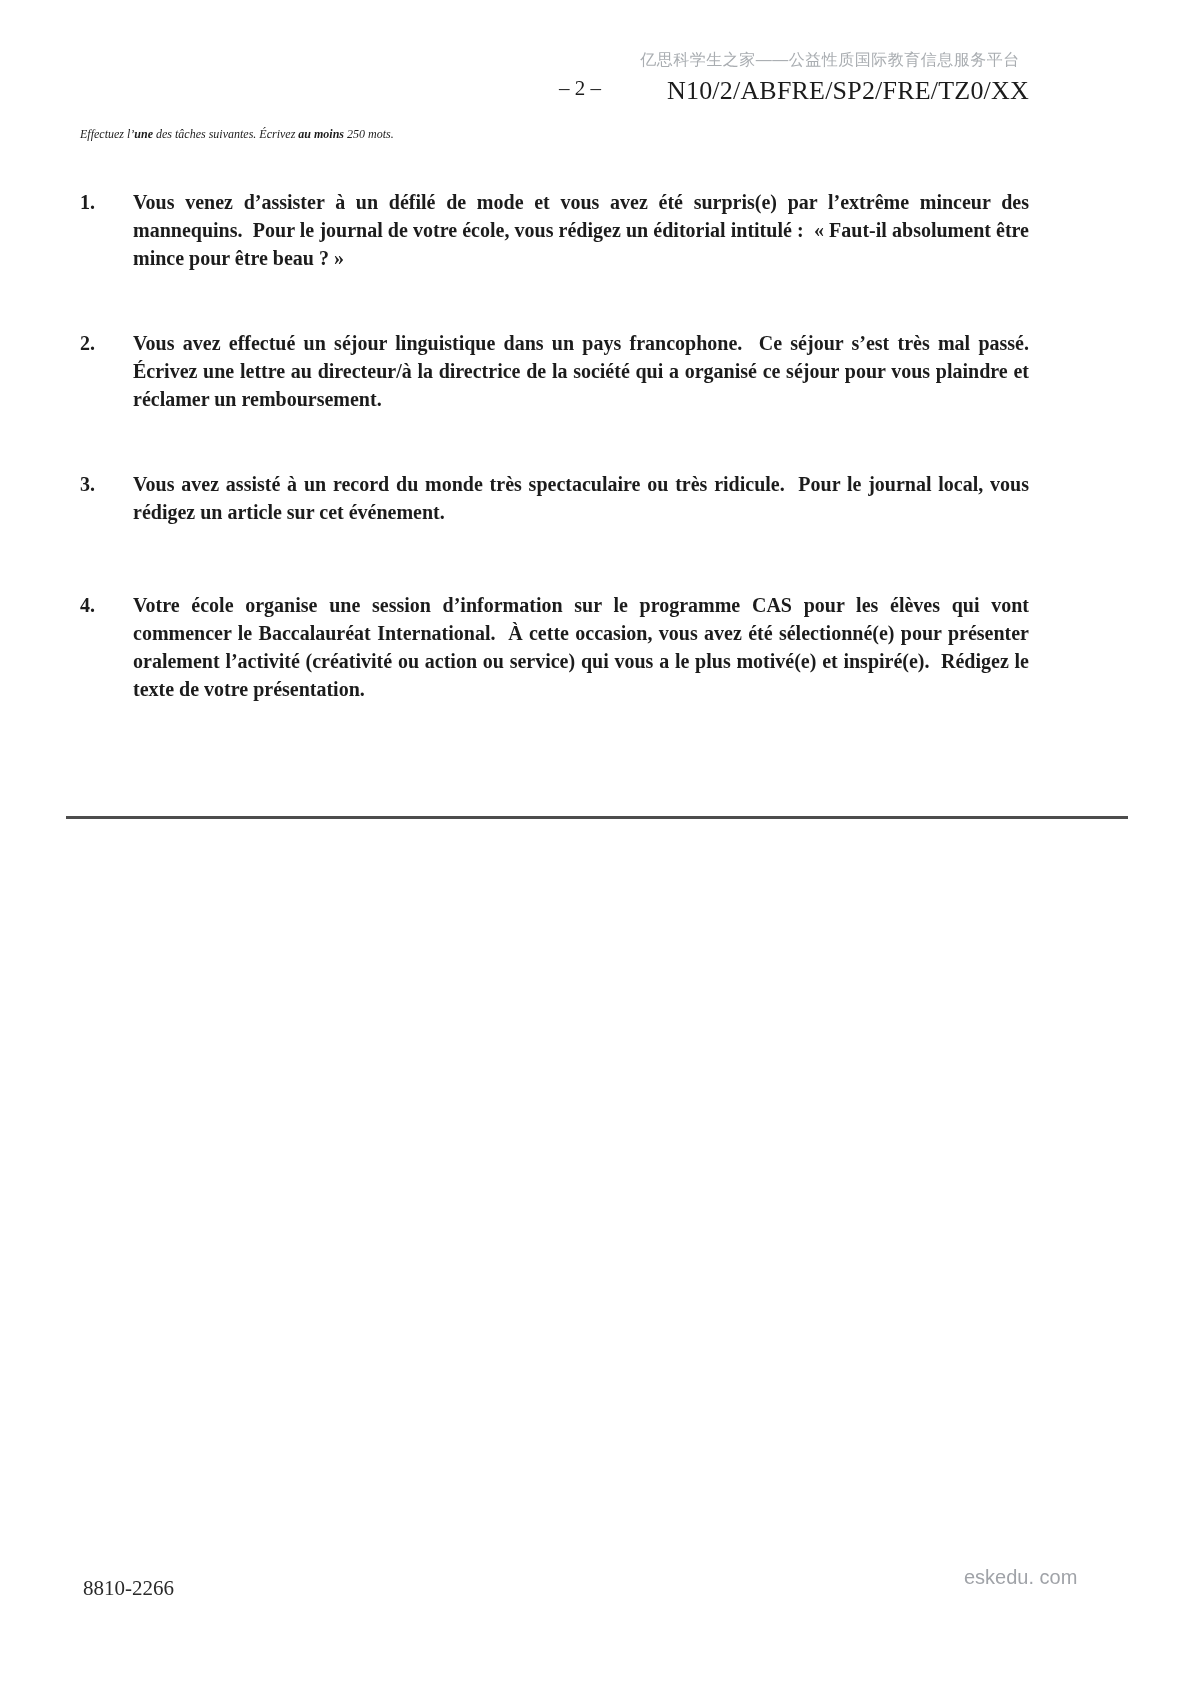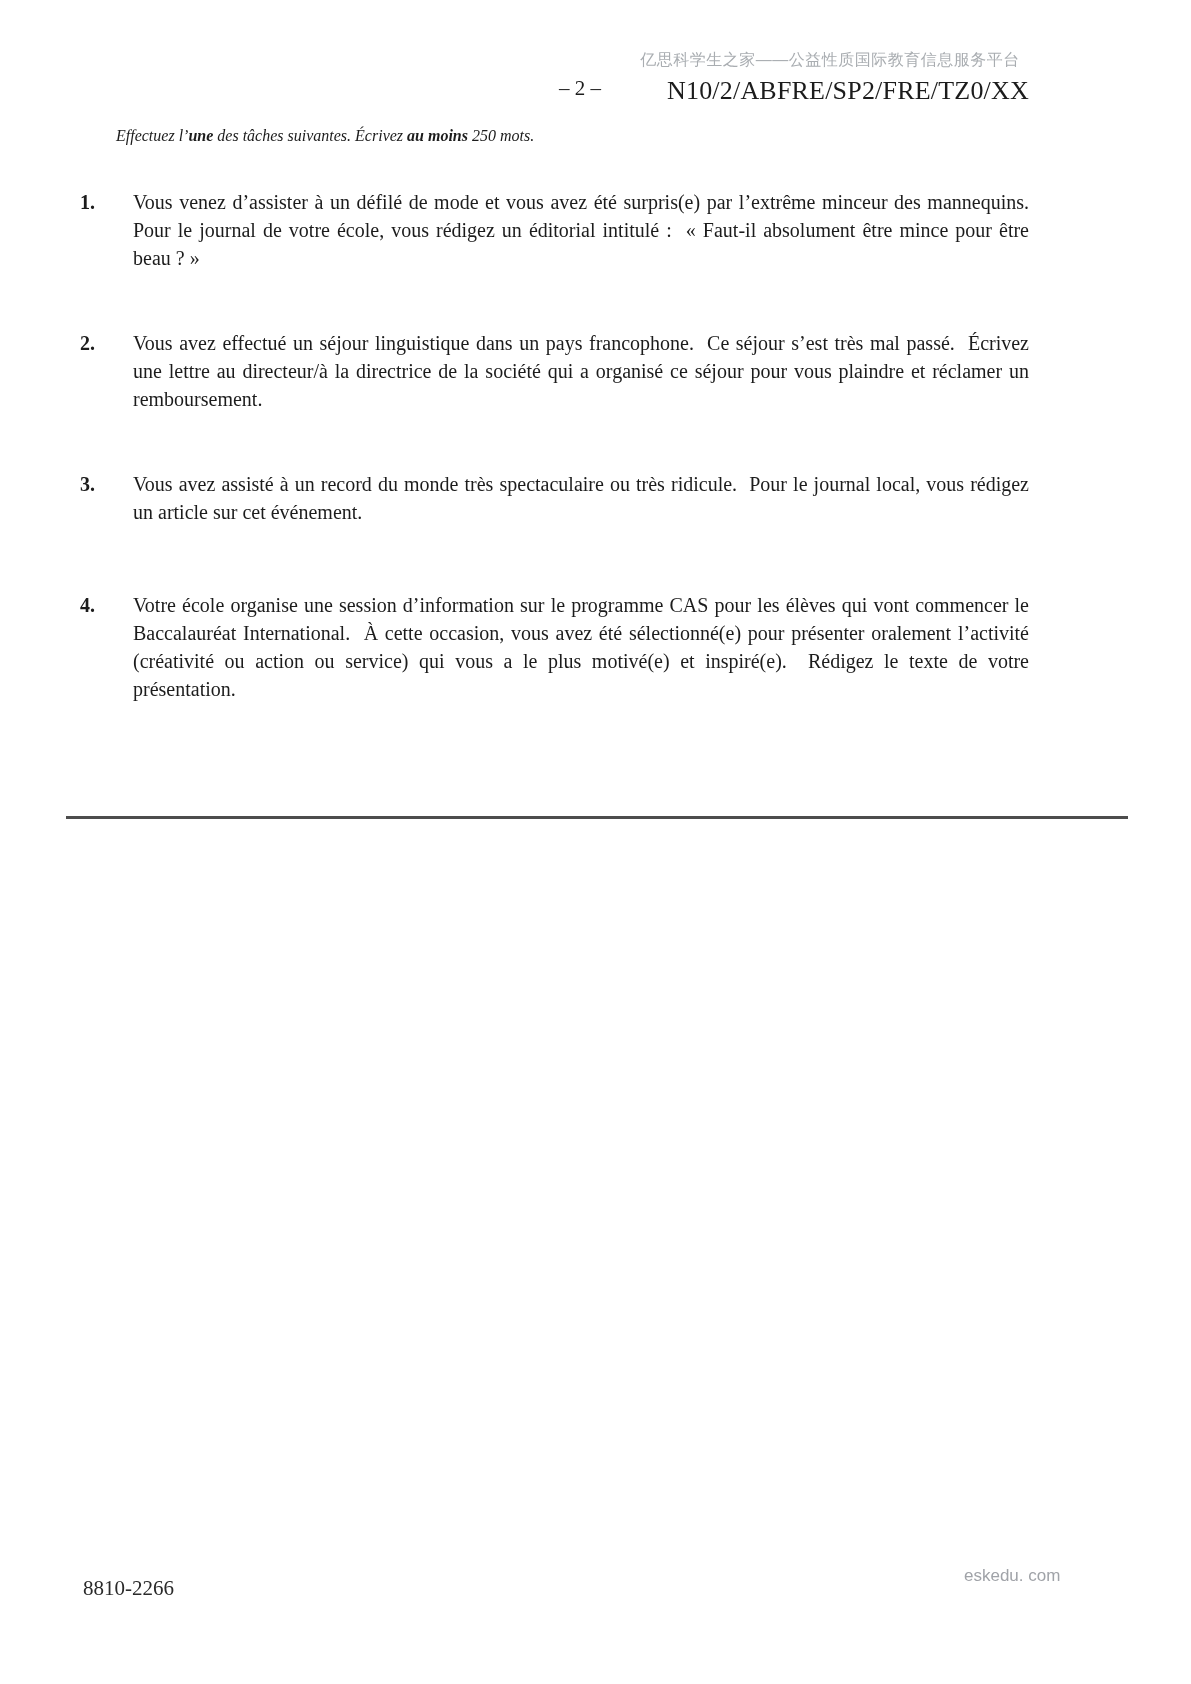--- a/index.html
+++ b/index.html
@@ -37,23 +37,22 @@
     top: 76px;
     right: 162px;
     font-size: 26px;
     letter-spacing: 0.2px;
   }
   .instruction {
     position: absolute;
     top: 127px;
     left: 80px;
     width: 950px;
-    font-size: 16px;
+    font-size: 12px;
     font-style: italic;
-    margin-left: 36px;
   }
   .instruction .b { font-weight: bold; }
   .task {
     position: absolute;
     left: 80px;
     width: 949px;
     display: flex;
     font-size: 20px;
     line-height: 28px;
   }
@@ -62,20 +61,21 @@
   .task-3 { top: 470px; }
   .task-4 { top: 591px; }
   .task-number {
     flex: 0 0 53px;
     font-weight: bold;
   }
   .task-text {
     flex: 1 1 auto;
     text-align: justify;
     white-space: pre-wrap;
+    font-weight: bold;
   }
   .divider {
     position: absolute;
     top: 816px;
     left: 66px;
     width: 1062px;
     height: 3px;
     background: #4d4d4d;
     border: none;
   }
@@ -84,21 +84,21 @@
     top: 1576px;
     left: 83px;
     font-size: 21px;
     color: #2a2a2a;
   }
   .footer-site {
     position: absolute;
     top: 1566px;
     left: 964px;
     font-family: "Liberation Sans", sans-serif;
-    font-size: 17px;
+    font-size: 20px;
     color: #a0a3a8;
   }
 </style>
 </head>
 <body>
 
 <div class="page">
 
   <div class="watermark">亿思科学生之家——公益性质国际教育信息服务平台</div>
 

